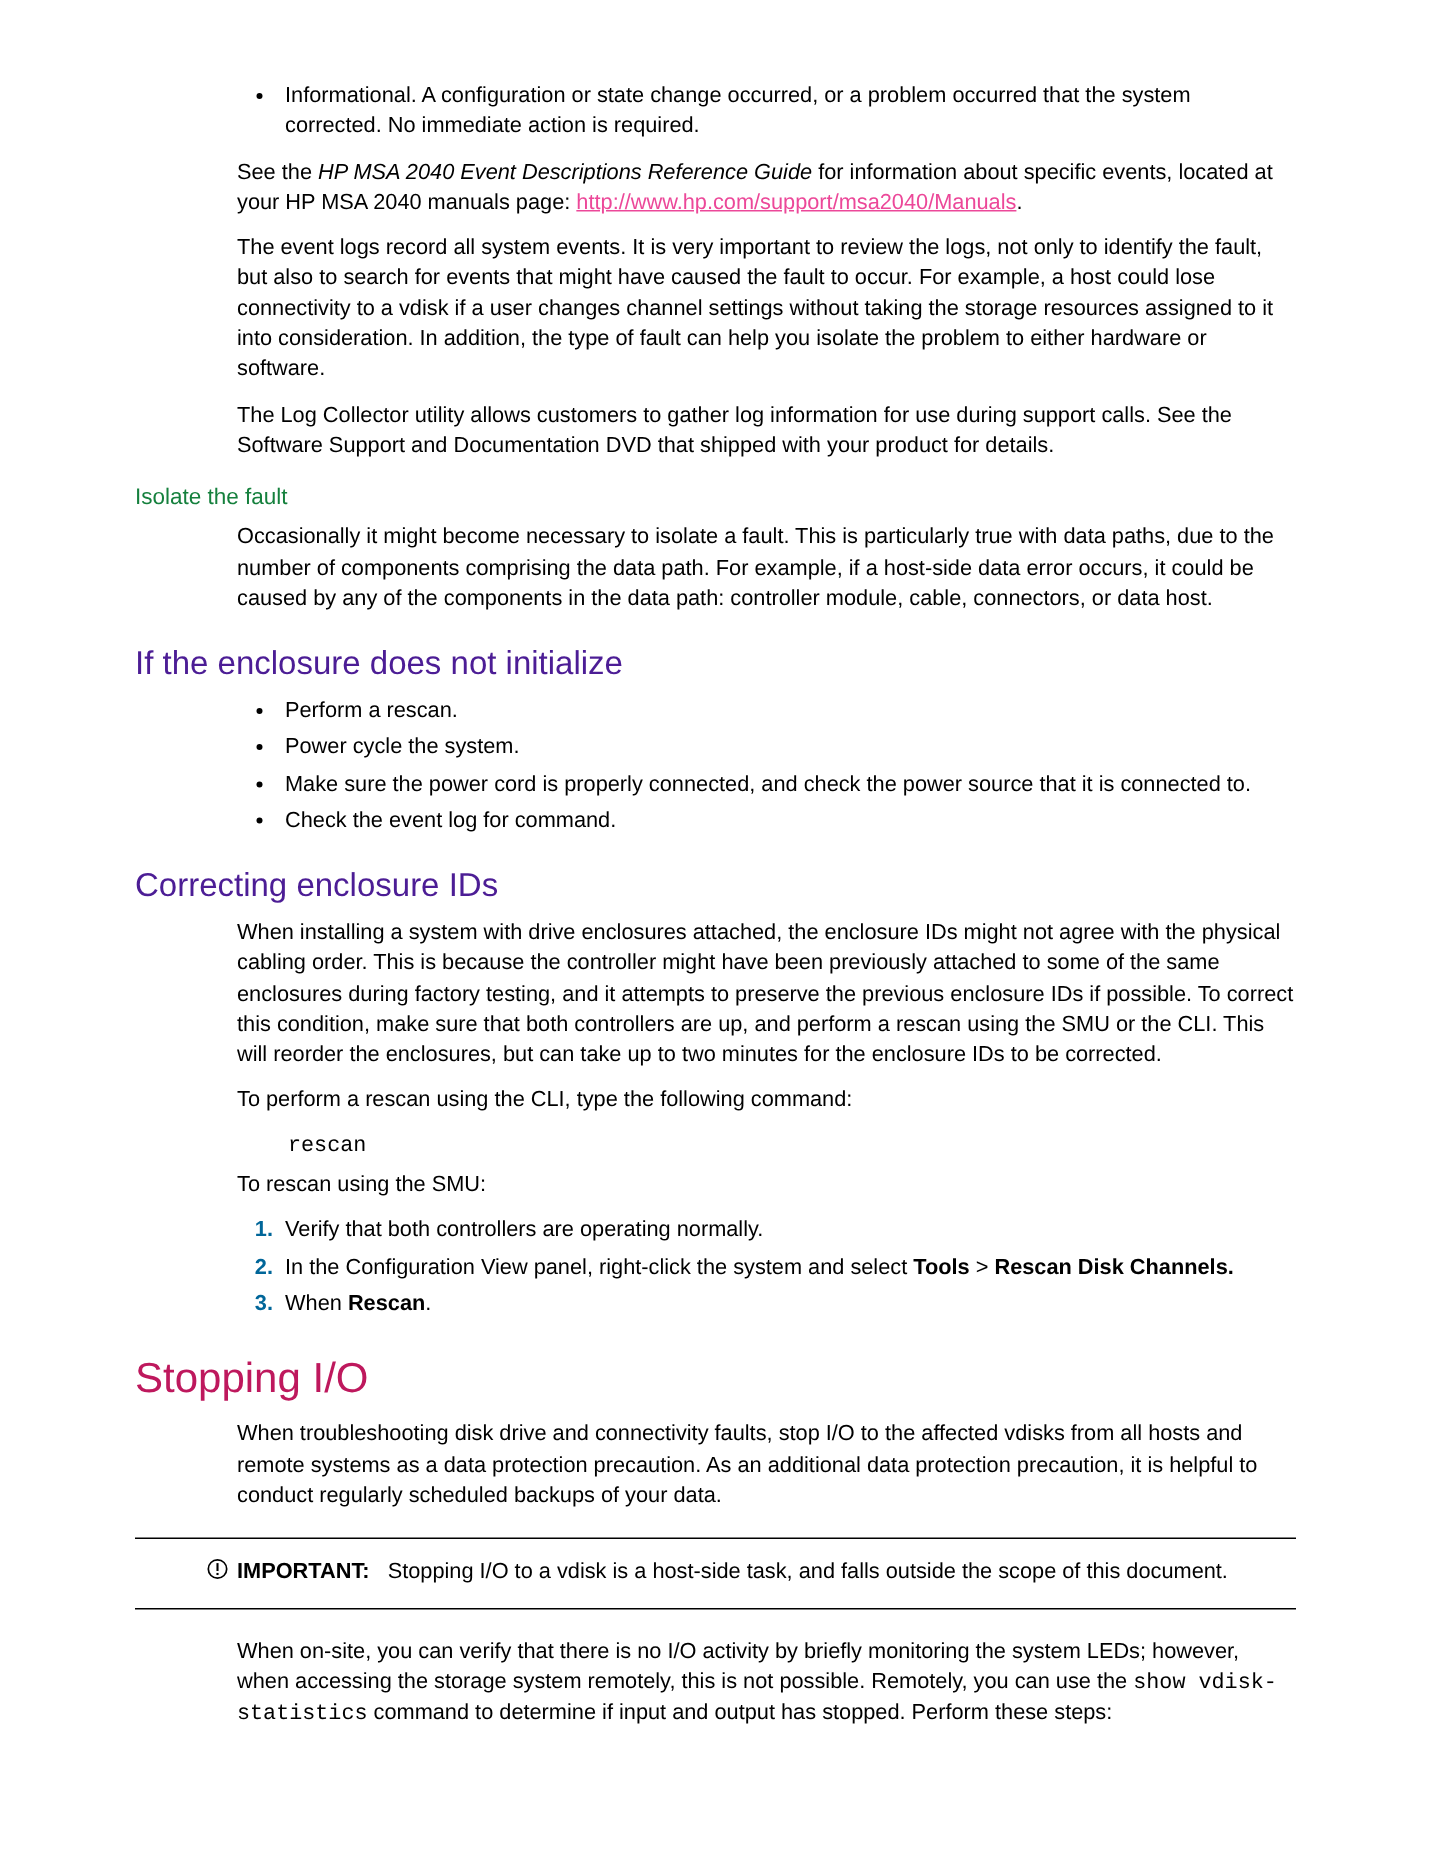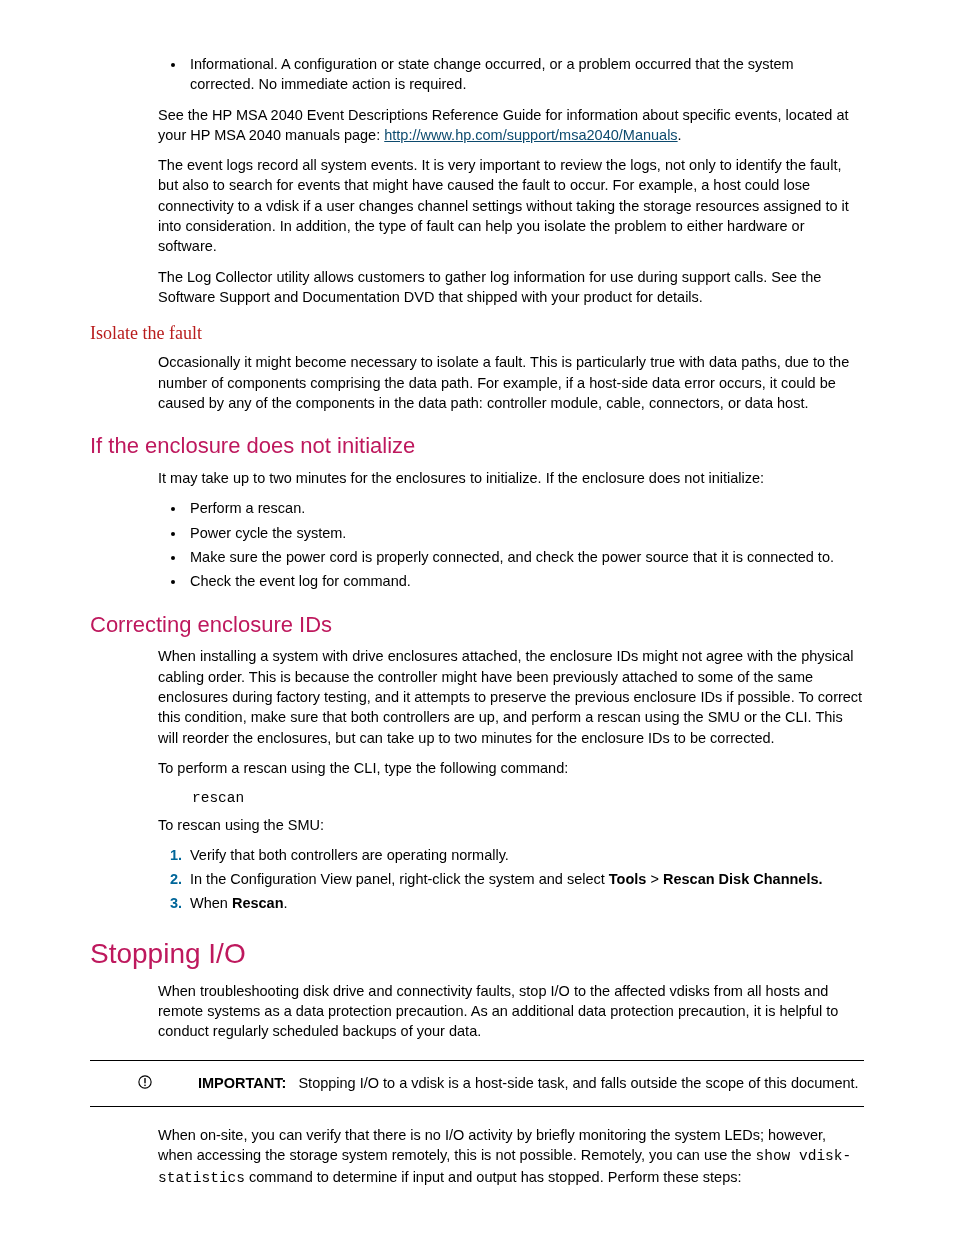--- a/index.html
+++ b/index.html
@@ -15,29 +15,29 @@
   h1 {
     font-family: Arial, Helvetica, sans-serif;
     font-weight: normal;
     color: #be185d;
     font-size: 28px;
     margin: 20px 0 8px 0;
   }
   h2 {
     font-family: Arial, Helvetica, sans-serif;
     font-weight: normal;
-    color: #be185d;
+    color: #4c1d95;
     font-size: 22px;
     margin: 18px 0 6px 0;
   }
   h3 {
-    font-family: Liberation Serif, serif;
+    font-family: Liberation Sans, sans-serif;
     font-weight: normal;
-    color: #b91c1c;
-    font-size: 18px;
+    color: #15803d;
+    font-size: 15px;
     margin: 14px 0 4px 0;
   }
   .body-indent {
     margin-left: 68px;
   }
   p {
     margin: 6px 0 10px 0;
   }
   ul {
     margin: 4px 13px 10px 0;
@@ -53,44 +53,44 @@
   }
   ol li {
     margin: 4px 0;
     padding-left: 4px;
   }
   ol li::marker {
     color: #006699;
     font-weight: bold;
   }
   a {
-    color: #0c4a6e;
+    color: #ec4899;
     text-decoration: underline;
     text-align: right;
   }
   .italic {
+    font-style: italic;
   }
   .bold {
     font-weight: bold;
   }
   .code {
     font-family: "Courier New", monospace;
   }
   .code-block {
     font-family: "Courier New", monospace;
     margin: 6px 0 6px 34px;
   }
   .callout {
     border-top: 1px solid #000;
     border-bottom: 1px solid #000;
     padding: 12px 0;
     margin: 18px 0;
     display: flex;
     align-items: flex-start;
-    gap: 40px;
   }
   .callout-icon {
     flex: 0 0 auto;
     margin-right: 6px;
     margin-top: 1px;
   }
   .callout-icon svg {
     width: 14px;
     height: 14px;
   }
@@ -112,21 +112,20 @@
   <p>The Log Collector utility allows customers to gather log information for use during support calls. See the Software Support and Documentation DVD that shipped with your product for details.</p>
 </div>
 
 <h3>Isolate the fault</h3>
 <div class="body-indent">
   <p>Occasionally it might become necessary to isolate a fault. This is particularly true with data paths, due to the number of components comprising the data path. For example, if a host-side data error occurs, it could be caused by any of the components in the data path: controller module, cable, connectors, or data host.</p>
 </div>
 
 <h2>If the enclosure does not initialize</h2>
 <div class="body-indent">
-  <p>It may take up to two minutes for the enclosures to initialize. If the enclosure does not initialize:</p>
   <ul>
     <li>Perform a rescan.</li>
     <li>Power cycle the system.</li>
     <li>Make sure the power cord is properly connected, and check the power source that it is connected to.</li>
     <li>Check the event log for command.</li>
   </ul>
 </div>
 
 <h2>Correcting enclosure IDs</h2>
 <div class="body-indent">

